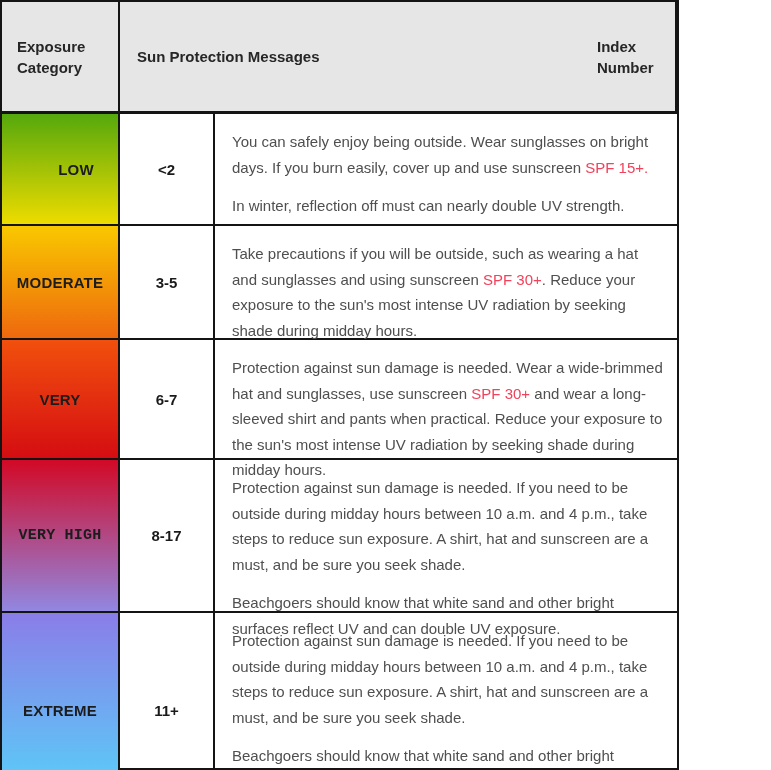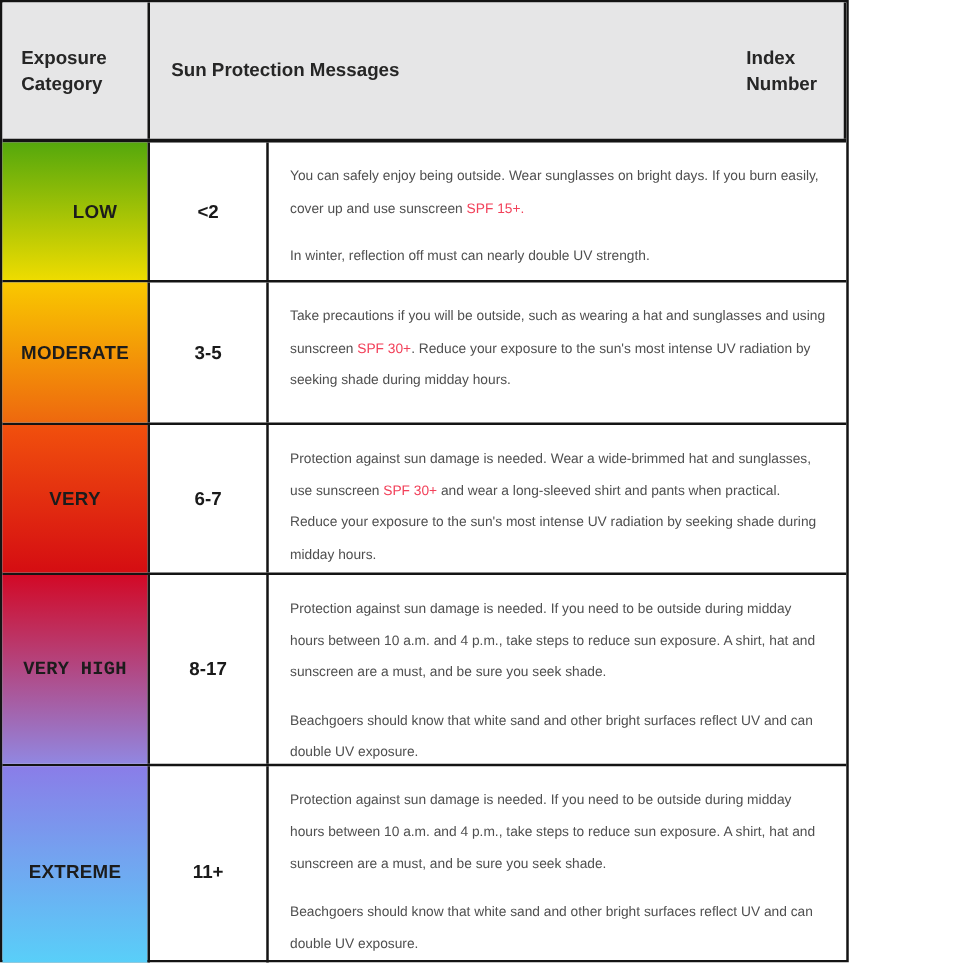--- a/index.html
+++ b/index.html
@@ -84,21 +84,21 @@
     letter-spacing: 0.2px;
   }
   .idx-label {
     font-size: 15px;
     font-weight: bold;
     color: #1a1a1a;
   }
 
   .cell-msg p {
     margin: 0 0 13px 0;
-    font-size: 11px;
+    font-size: 15px;
     line-height: 25.5px;
     color: #4f4f4f;
   }
   .spf { color: #f2415a; }
 </style>
 </head>
 <body>
 
 <div class="uv-table">
 

